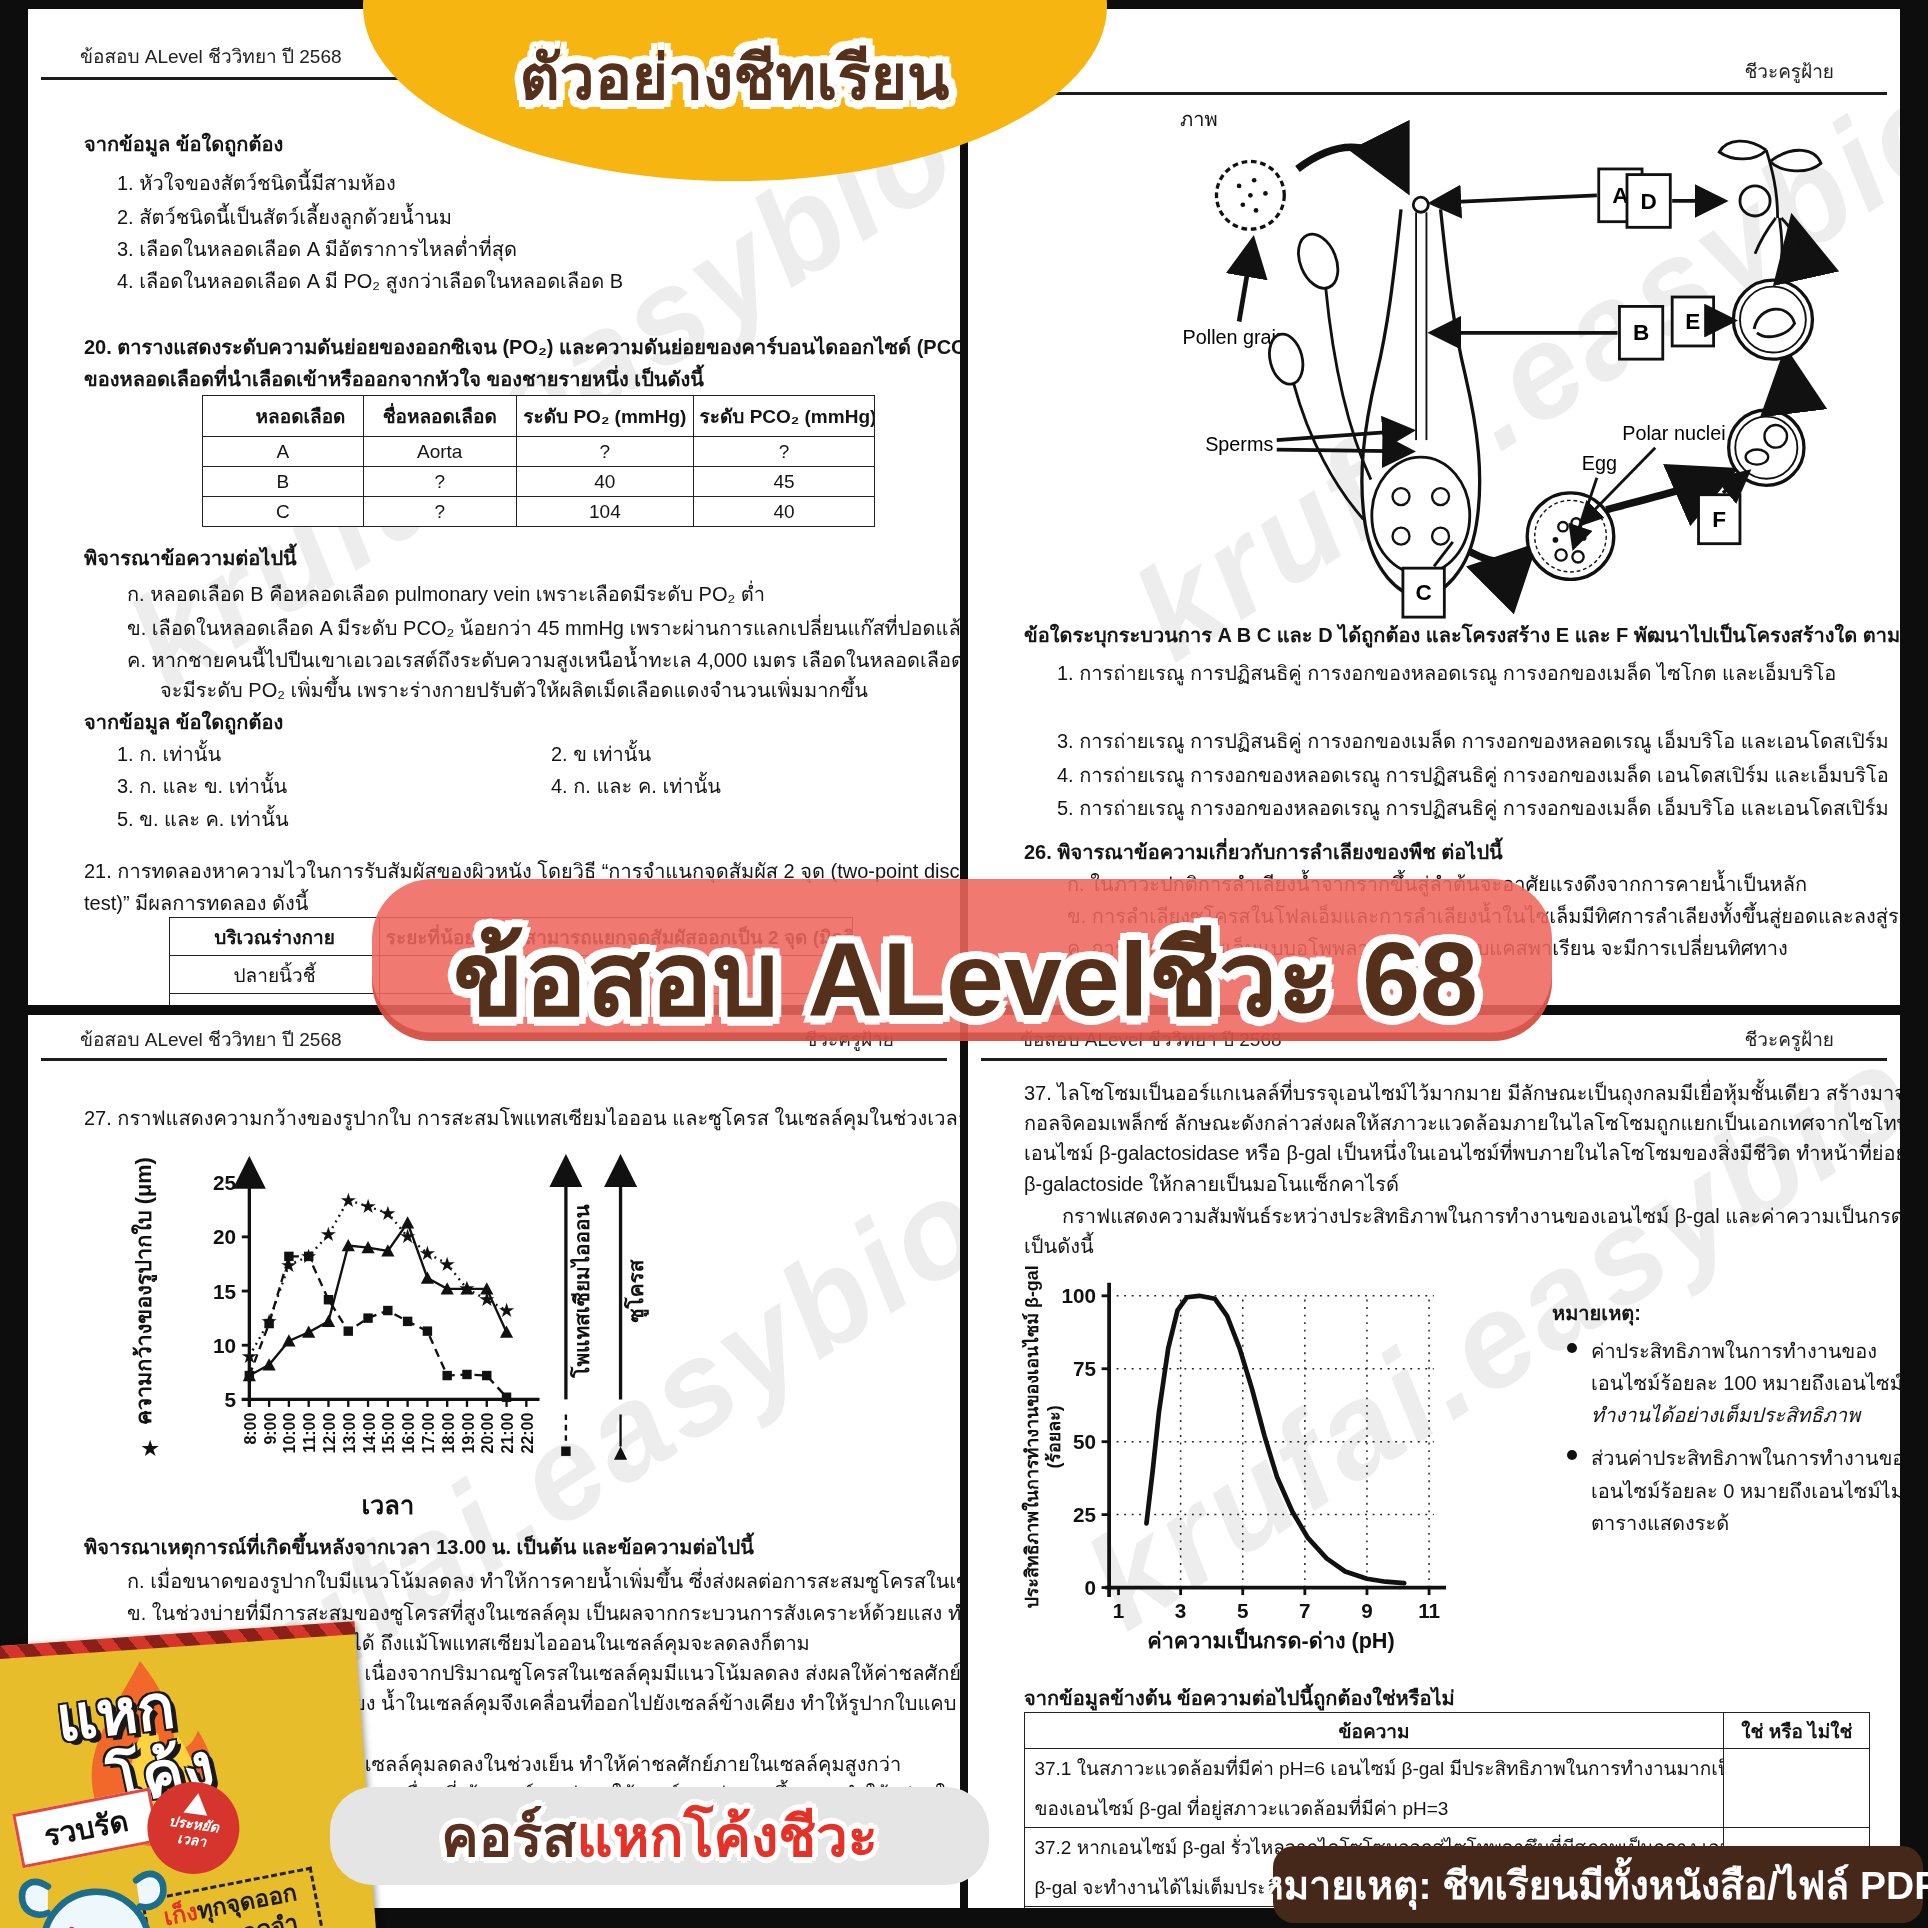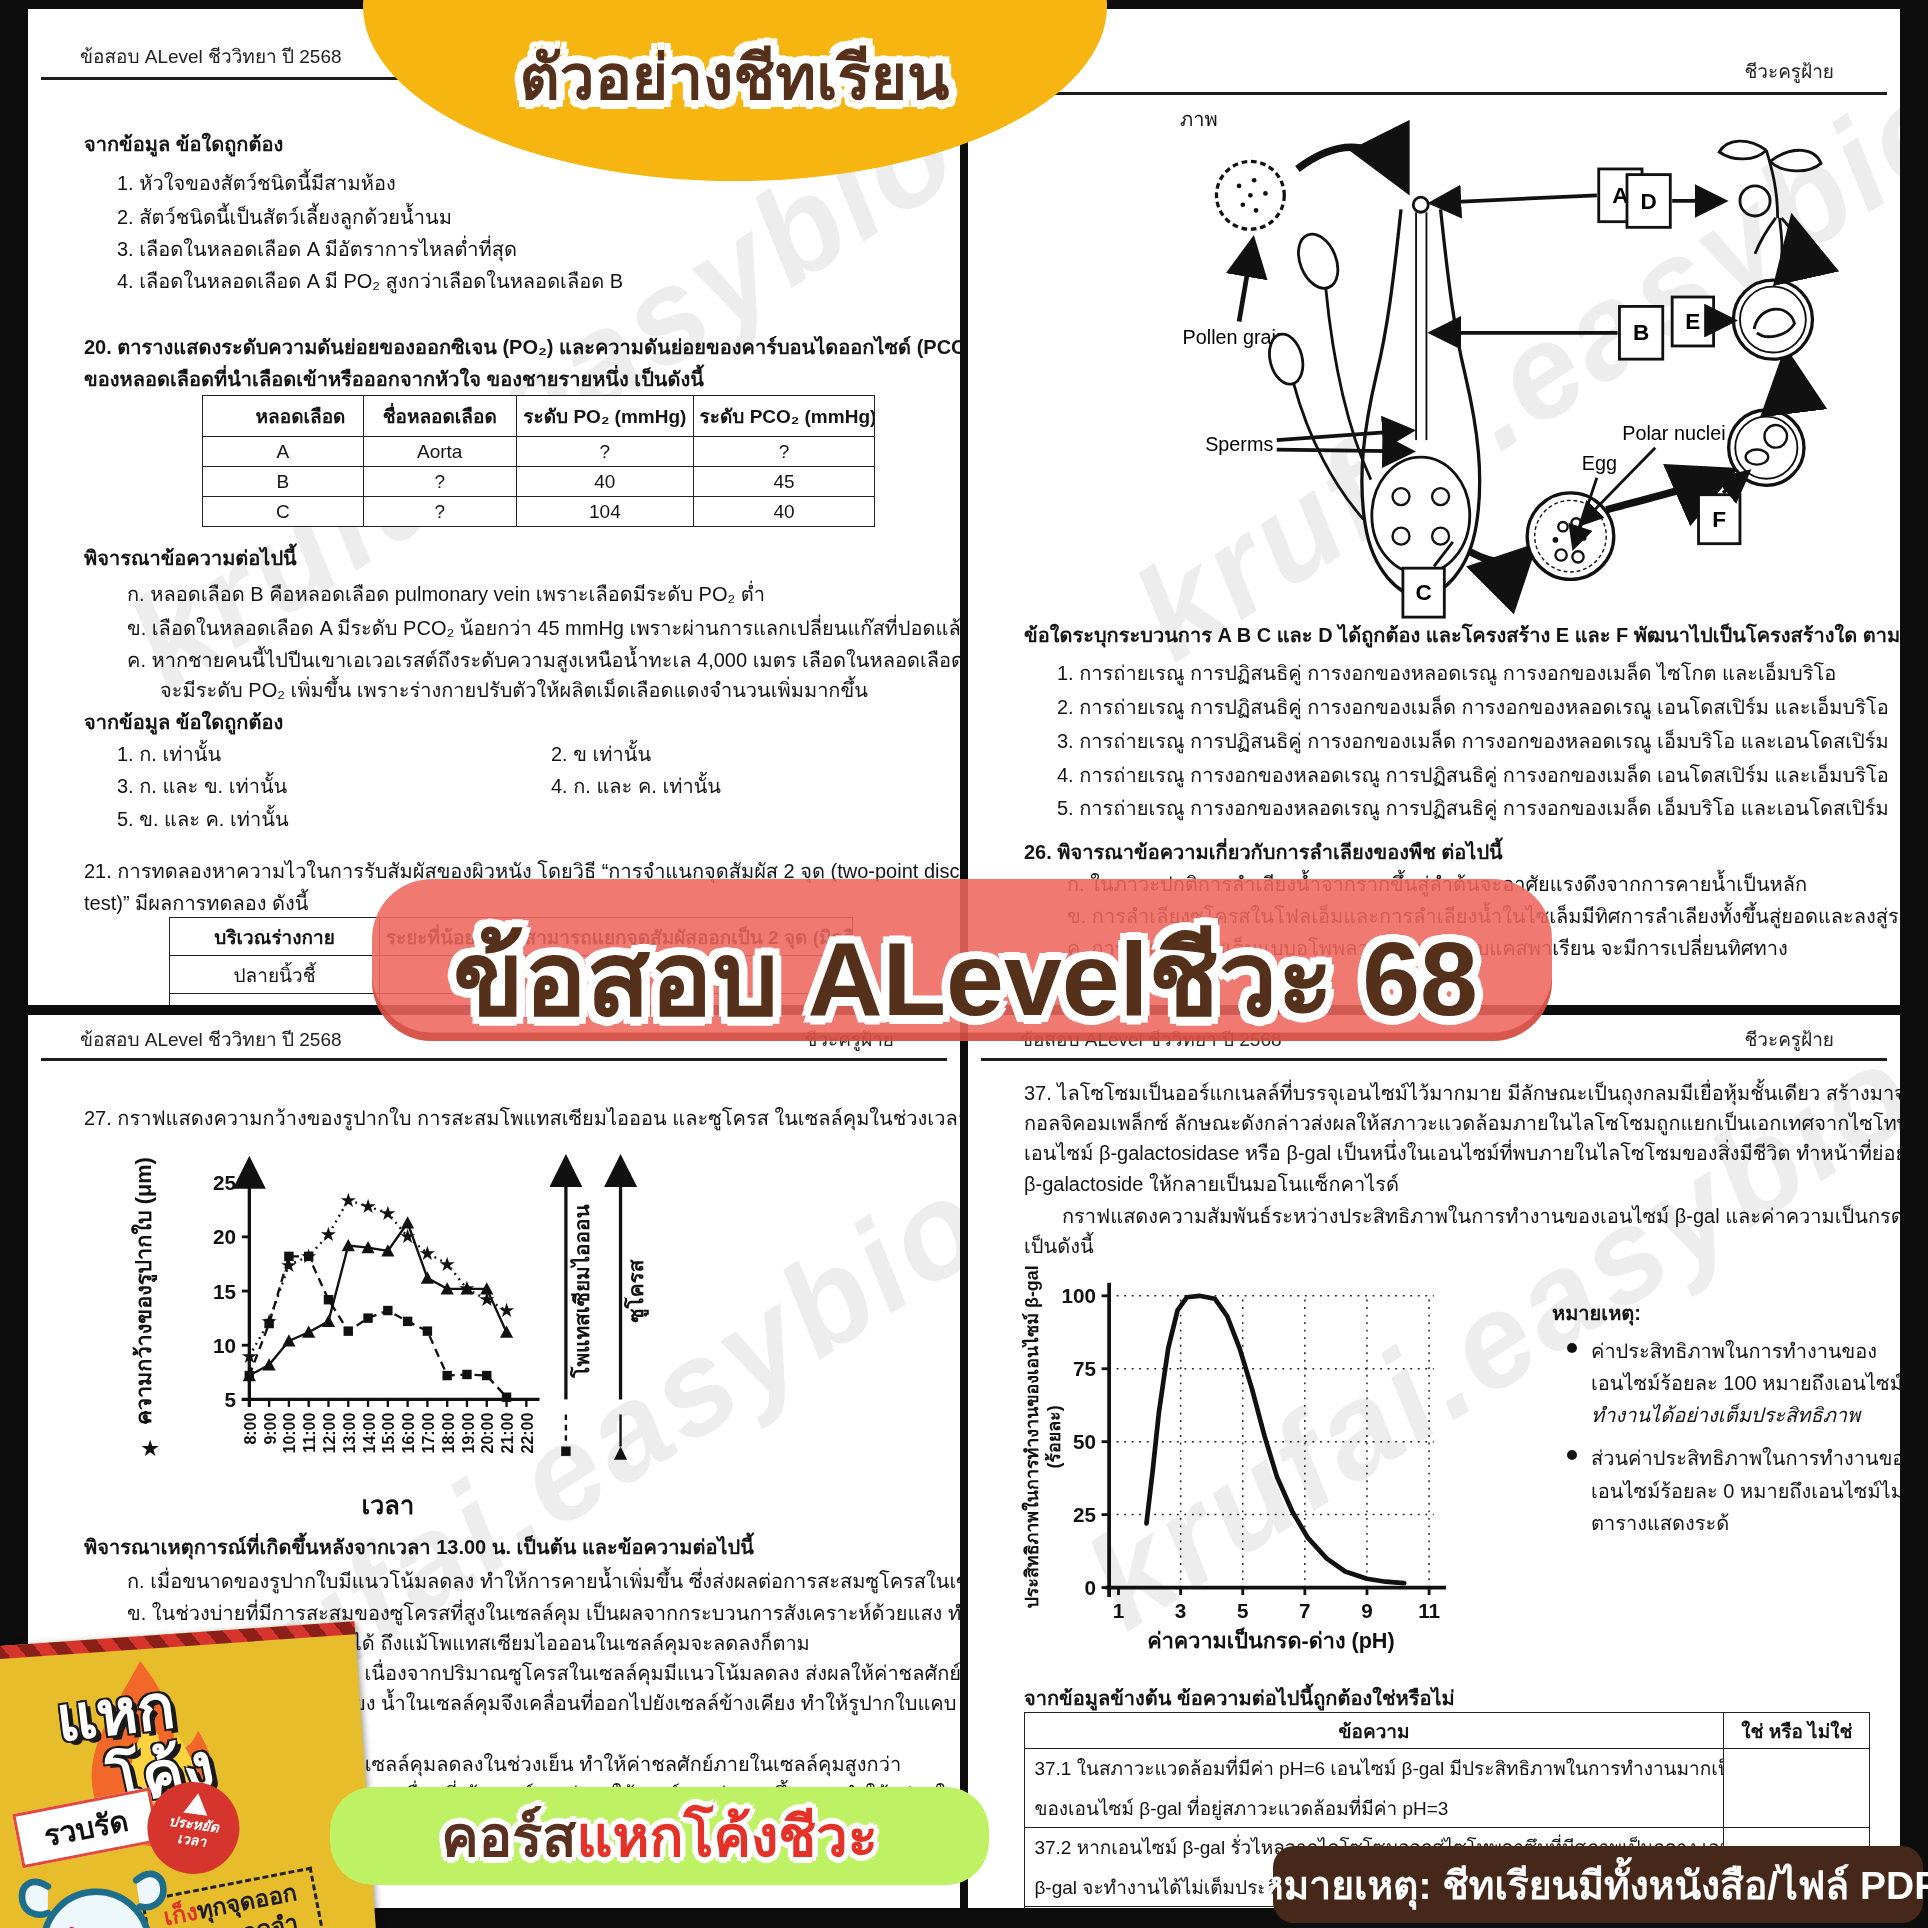--- a/index.html
+++ b/index.html
@@ -12,21 +12,21 @@
   .rule{position:absolute;height:2.8px;background:#1c1c1c;}
   .xtab{position:absolute;border-collapse:collapse;table-layout:fixed;background:#fff;}
   .xtab th,.xtab td{border:1.9px solid #222;font-size:19px;color:#141414;text-align:center;padding:1.9px 5.6px;overflow:hidden;white-space:nowrap;}
   .wm{position:absolute;font-size:132px;font-weight:700;font-style:italic;color:#8a8a8a;opacity:.15;
       transform:rotate(-33deg);letter-spacing:4.7px;white-space:nowrap;pointer-events:none;}
   .blob{position:absolute;left:363px;top:-169px;width:744px;height:350px;border-radius:50%;background:#f6b511;z-index:6;}
   .bannertext{position:absolute;z-index:7;font-weight:800;color:#55301b;white-space:nowrap;
       text-shadow:-6.6px -6.6px 0 #fff,6.6px -6.6px 0 #fff,-6.6px 6.6px 0 #fff,6.6px 6.6px 0 #fff,-8.5px 0 0 #fff,8.5px 0 0 #fff,0 -8.5px 0 #fff,0 8.5px 0 #fff;}
   .redbanner{position:absolute;left:372px;top:879px;width:1180px;height:162px;border-radius:60px;
       background:rgba(238,104,95,0.88);box-shadow:inset 0 -8.5px 0 rgba(196,58,46,.55);z-index:6;}
-  .pill{position:absolute;left:330px;top:1787px;width:659px;height:98px;border-radius:43px;background:#bef264;z-index:8;
+  .pill{position:absolute;left:330px;top:1787px;width:659px;height:98px;border-radius:43px;background:#e5e5e5;z-index:8;
       display:flex;align-items:center;justify-content:center;}
   .pill span{font-size:56px;font-weight:800;white-space:nowrap;
       text-shadow:-3.8px -3.8px 0 #fff,3.8px -3.8px 0 #fff,-3.8px 3.8px 0 #fff,3.8px 3.8px 0 #fff,-5.6px 0 0 #fff,5.6px 0 0 #fff,0 -5.6px 0 #fff,0 5.6px 0 #fff;}
   .notebanner{position:absolute;left:1273px;top:1846px;width:650px;height:77px;border-radius:21px;background:#46281a;z-index:9;
       display:flex;align-items:center;justify-content:center;}
   .notebanner span{color:#fff;font-size:39px;font-weight:800;white-space:nowrap;}
   .card{position:absolute;left:-11.3px;top:1634px;width:377px;height:320px;background:#e7bd2c;z-index:7;
       transform:rotate(-4deg);box-shadow:1.9px 1.9px 7.5px rgba(0,0,0,.4);}
   .hazard{position:absolute;left:0;top:0;width:100%;height:13px;
       background:repeating-linear-gradient(55deg,#d5352c 0 13px,#8c1f18 13px 26px);}
@@ -222,21 +222,20 @@
         <path d="M662,104 C664,122 666,134 664,146"></path>
         <path d="M664,104 C676,116 682,128 686,136"></path>
       </g>
       <rect x="500" y="58" width="46" height="56" fill="#fff" stroke="#111" stroke-width="3"></rect>
       <text x="523" y="94" font-size="24" font-weight="700" text-anchor="middle">D</text>
       <line x1="548" y1="86" x2="600" y2="86" stroke="#111" stroke-width="4" marker-end="url(#ar)"></line>
     </svg>
 
     <div class="t b" style="left:56px;top:610px;">ข้อใดระบุกระบวนการ A B C และ D ได้ถูกต้อง และโครงสร้าง E และ F พัฒนาไปเป็นโครงสร้างใด ตามลำดับ</div>
     <div class="t" style="left:89px;top:648px;">1. การถ่ายเรณู การปฏิสนธิคู่ การงอกของหลอดเรณู การงอกของเมล็ด ไซโกต และเอ็มบริโอ</div>
-    <div class="t" style="left:89px;top:682px;">2. การถ่ายเรณู การปฏิสนธิคู่ การงอกของเมล็ด การงอกของหลอดเรณู เอนโดสเปิร์ม และเอ็มบริโอ</div>
     <div class="t" style="left:89px;top:716px;">3. การถ่ายเรณู การปฏิสนธิคู่ การงอกของเมล็ด การงอกของหลอดเรณู เอ็มบริโอ และเอนโดสเปิร์ม</div>
     <div class="t" style="left:89px;top:750px;">4. การถ่ายเรณู การงอกของหลอดเรณู การปฏิสนธิคู่ การงอกของเมล็ด เอนโดสเปิร์ม และเอ็มบริโอ</div>
     <div class="t" style="left:89px;top:783px;">5. การถ่ายเรณู การงอกของหลอดเรณู การปฏิสนธิคู่ การงอกของเมล็ด เอ็มบริโอ และเอนโดสเปิร์ม</div>
 
     <div class="t b" style="left:56px;top:827px;">26. พิจารณาข้อความเกี่ยวกับการลำเลียงของพืช ต่อไปนี้</div>
     <div class="t" style="left:99px;top:859px;">ก. ในภาวะปกติการลำเลียงน้ำจากรากขึ้นสู่ลำต้นจะอาศัยแรงดึงจากการคายน้ำเป็นหลัก</div>
     <div class="t" style="left:99px;top:891px;">ข. การลำเลียงซูโครสในโฟลเอ็มและการลำเลียงน้ำในไซเล็มมีทิศการลำเลียงทั้งขึ้นสู่ยอดและลงสู่ราก</div>
     <div class="t" style="left:99px;top:923px;">ค. การลำเลียงสไซเล็มแบบอโพพลาสต์ นิสที่มีแถบแคสพาเรียน จะมีการเปลี่ยนทิศทาง</div>
   </div>
 

